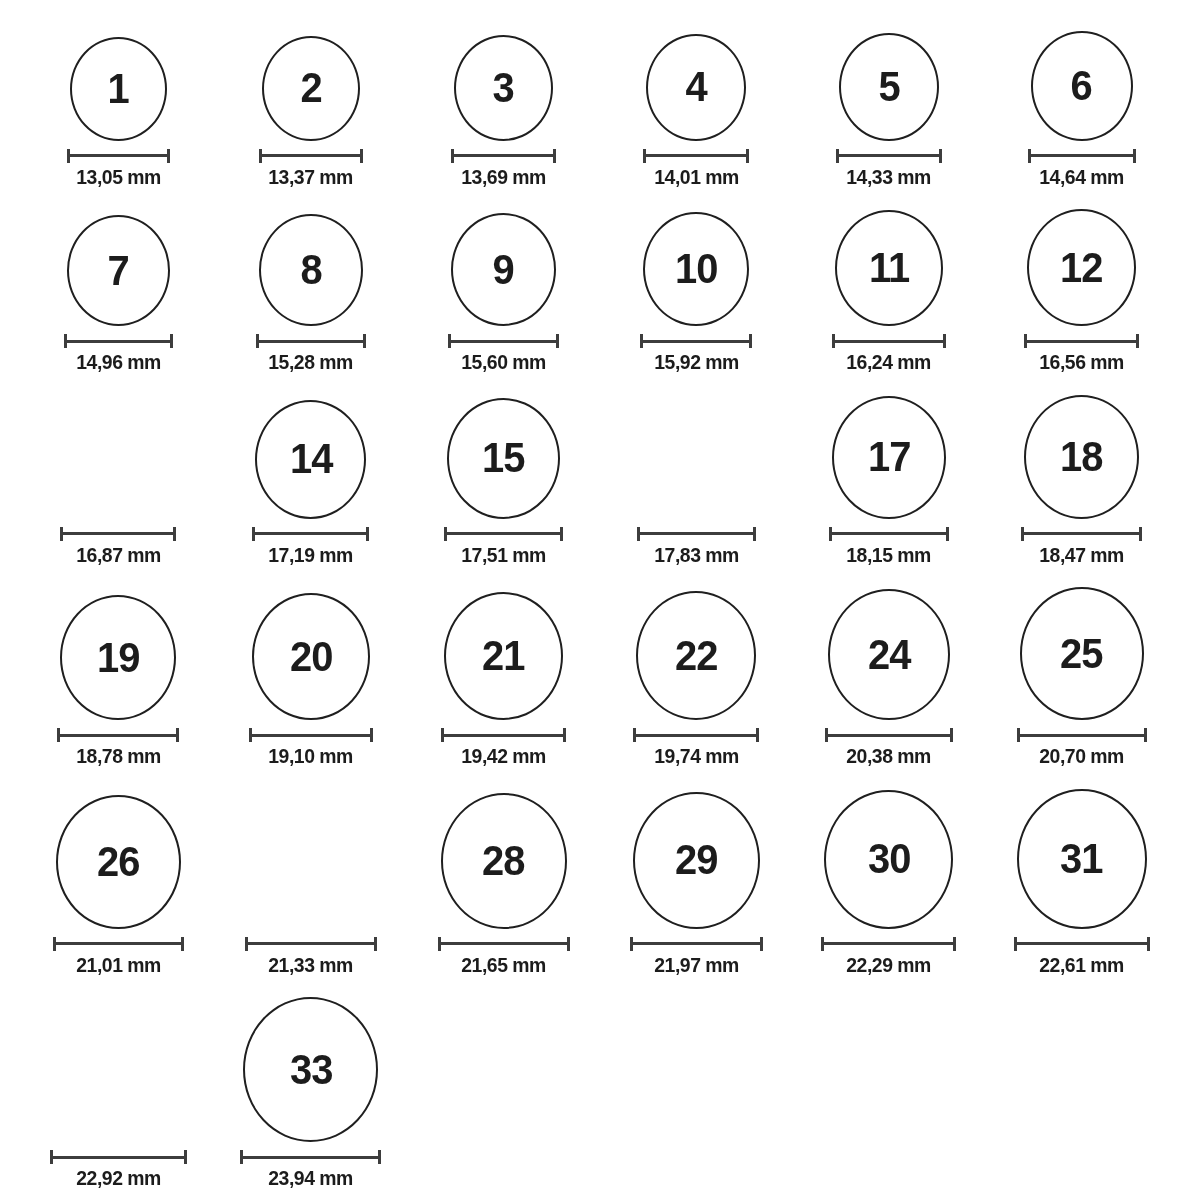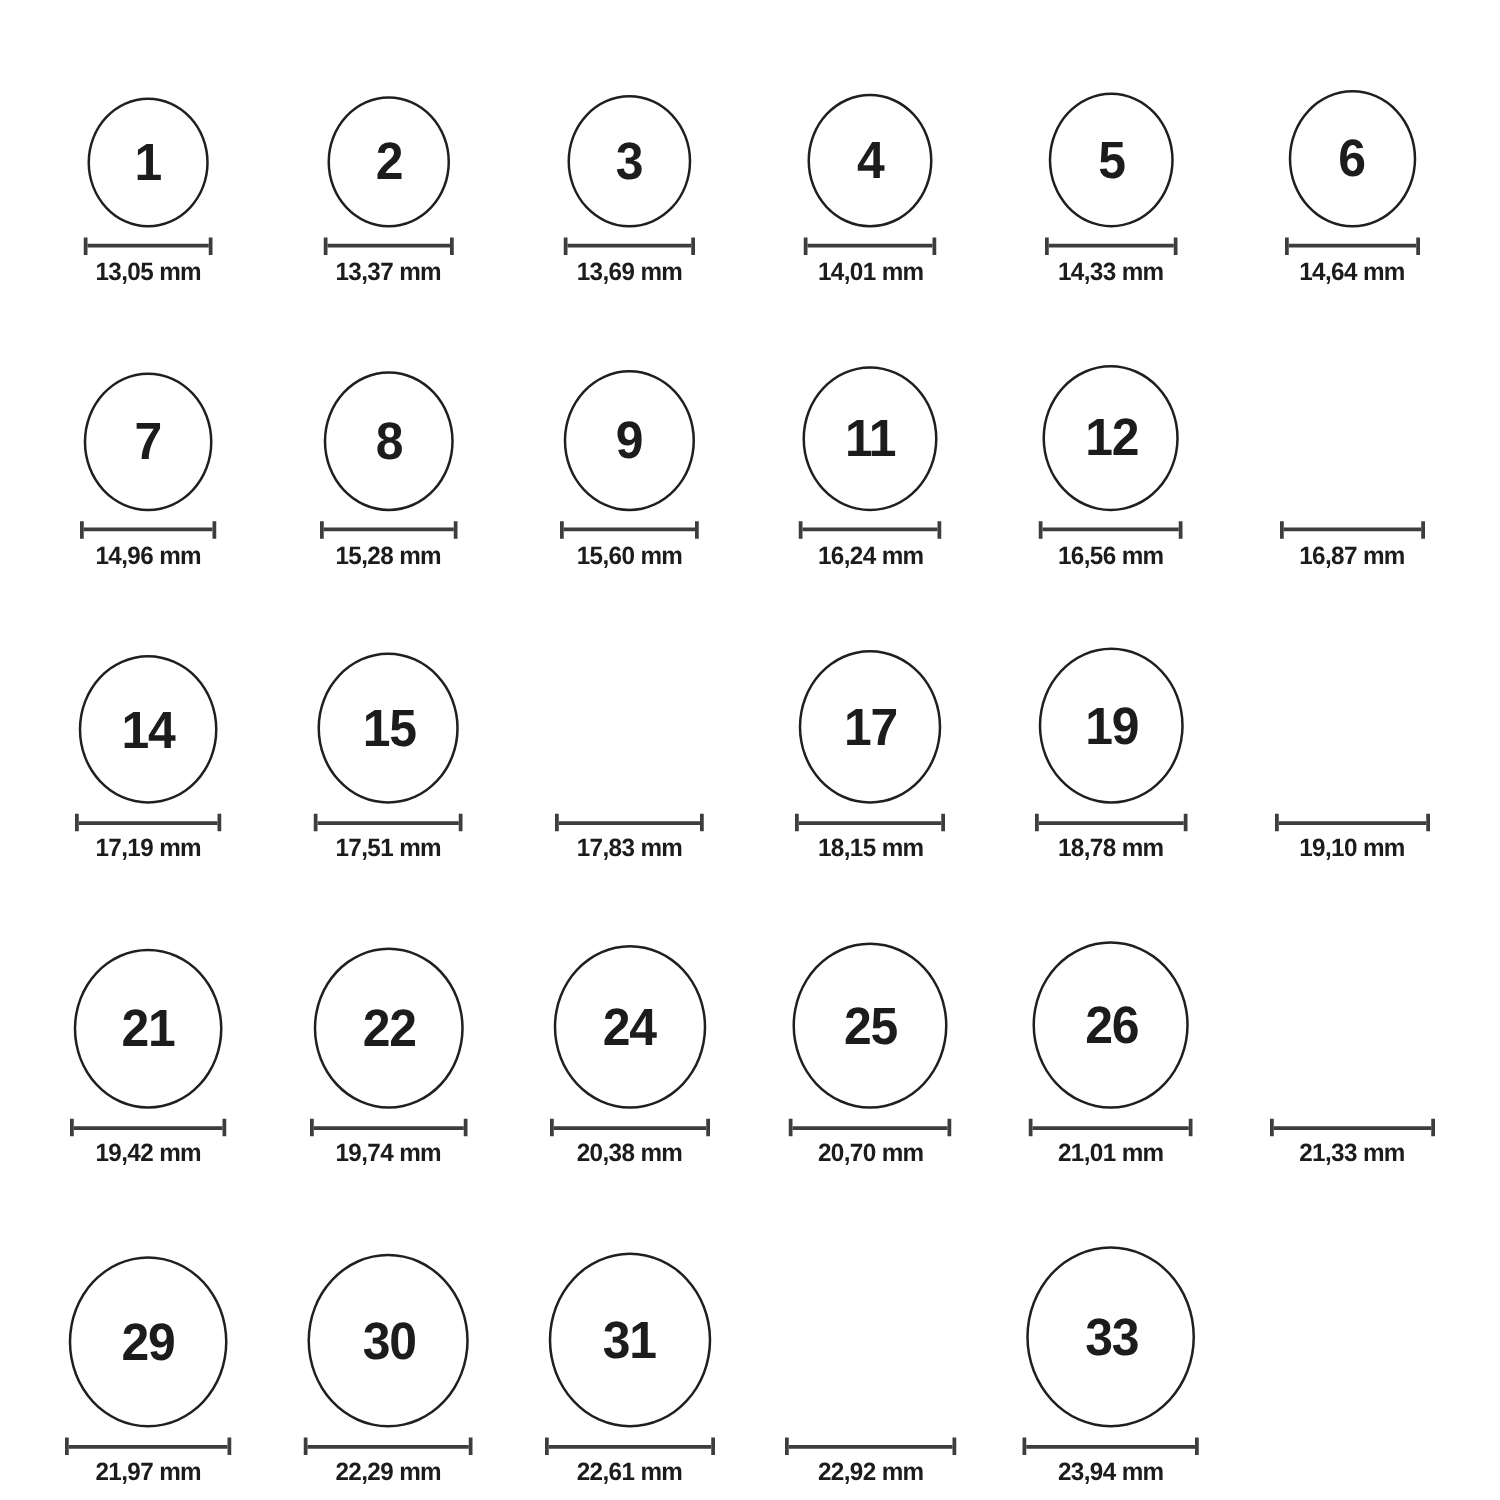--- a/index.html
+++ b/index.html
@@ -144,20 +144,27 @@
   </div>
 
   <div class="cell" style="--h: 113px; --w: 105px; --rw: 111px;">
     <div class="circle">
       <span class="num">9</span>
     </div>
     <div class="ruler"></div>
     <div class="label">15,60 mm</div>
   </div>
 
+  <div class="cell" style="--h: 114px; --w: 106px; --rw: 112px;">
+    <div class="circle">
+      <span class="num">10</span>
+    </div>
+    <div class="ruler"></div>
+    <div class="label">15,92 mm</div>
+  </div>
 
   <div class="cell" style="--h: 116px; --w: 108px; --rw: 114px;">
     <div class="circle">
       <span class="num">11</span>
     </div>
     <div class="ruler"></div>
     <div class="label">16,24 mm</div>
   </div>
 
   <div class="cell" style="--h: 117px; --w: 109px; --rw: 115px;">
@@ -195,30 +202,40 @@
   </div>
 
   <div class="cell" style="--h: 123px; --w: 114px; --rw: 120px;">
     <div class="circle">
       <span class="num">17</span>
     </div>
     <div class="ruler"></div>
     <div class="label">18,15 mm</div>
   </div>
 
+  <div class="cell" style="--h: 124px; --w: 115px; --rw: 121px;">
+    <div class="circle">
+      <span class="num">18</span>
+    </div>
+    <div class="ruler"></div>
+    <div class="label">18,47 mm</div>
+  </div>
 
   <div class="cell" style="--h: 125px; --w: 116px; --rw: 122px;">
     <div class="circle">
       <span class="num">19</span>
     </div>
     <div class="ruler"></div>
     <div class="label">18,78 mm</div>
   </div>
 
   <div class="cell" style="--h: 127px; --w: 118px; --rw: 124px;">
+    <div class="circle">
+      <span class="num">20</span>
+    </div>
     <div class="ruler"></div>
     <div class="label">19,10 mm</div>
   </div>
 
   <div class="cell" style="--h: 128px; --w: 119px; --rw: 125px;">
     <div class="circle">
       <span class="num">21</span>
     </div>
     <div class="ruler"></div>
     <div class="label">19,42 mm</div>
@@ -255,20 +272,27 @@
     </div>
     <div class="ruler"></div>
     <div class="label">21,01 mm</div>
   </div>
 
   <div class="cell" style="--h: 135px; --w: 126px; --rw: 132px;">
     <div class="ruler"></div>
     <div class="label">21,33 mm</div>
   </div>
 
+  <div class="cell" style="--h: 136px; --w: 126px; --rw: 132px;">
+    <div class="circle">
+      <span class="num">28</span>
+    </div>
+    <div class="ruler"></div>
+    <div class="label">21,65 mm</div>
+  </div>
 
   <div class="cell" style="--h: 137px; --w: 127px; --rw: 133px;">
     <div class="circle">
       <span class="num">29</span>
     </div>
     <div class="ruler"></div>
     <div class="label">21,97 mm</div>
   </div>
 
   <div class="cell" style="--h: 139px; --w: 129px; --rw: 135px;">

